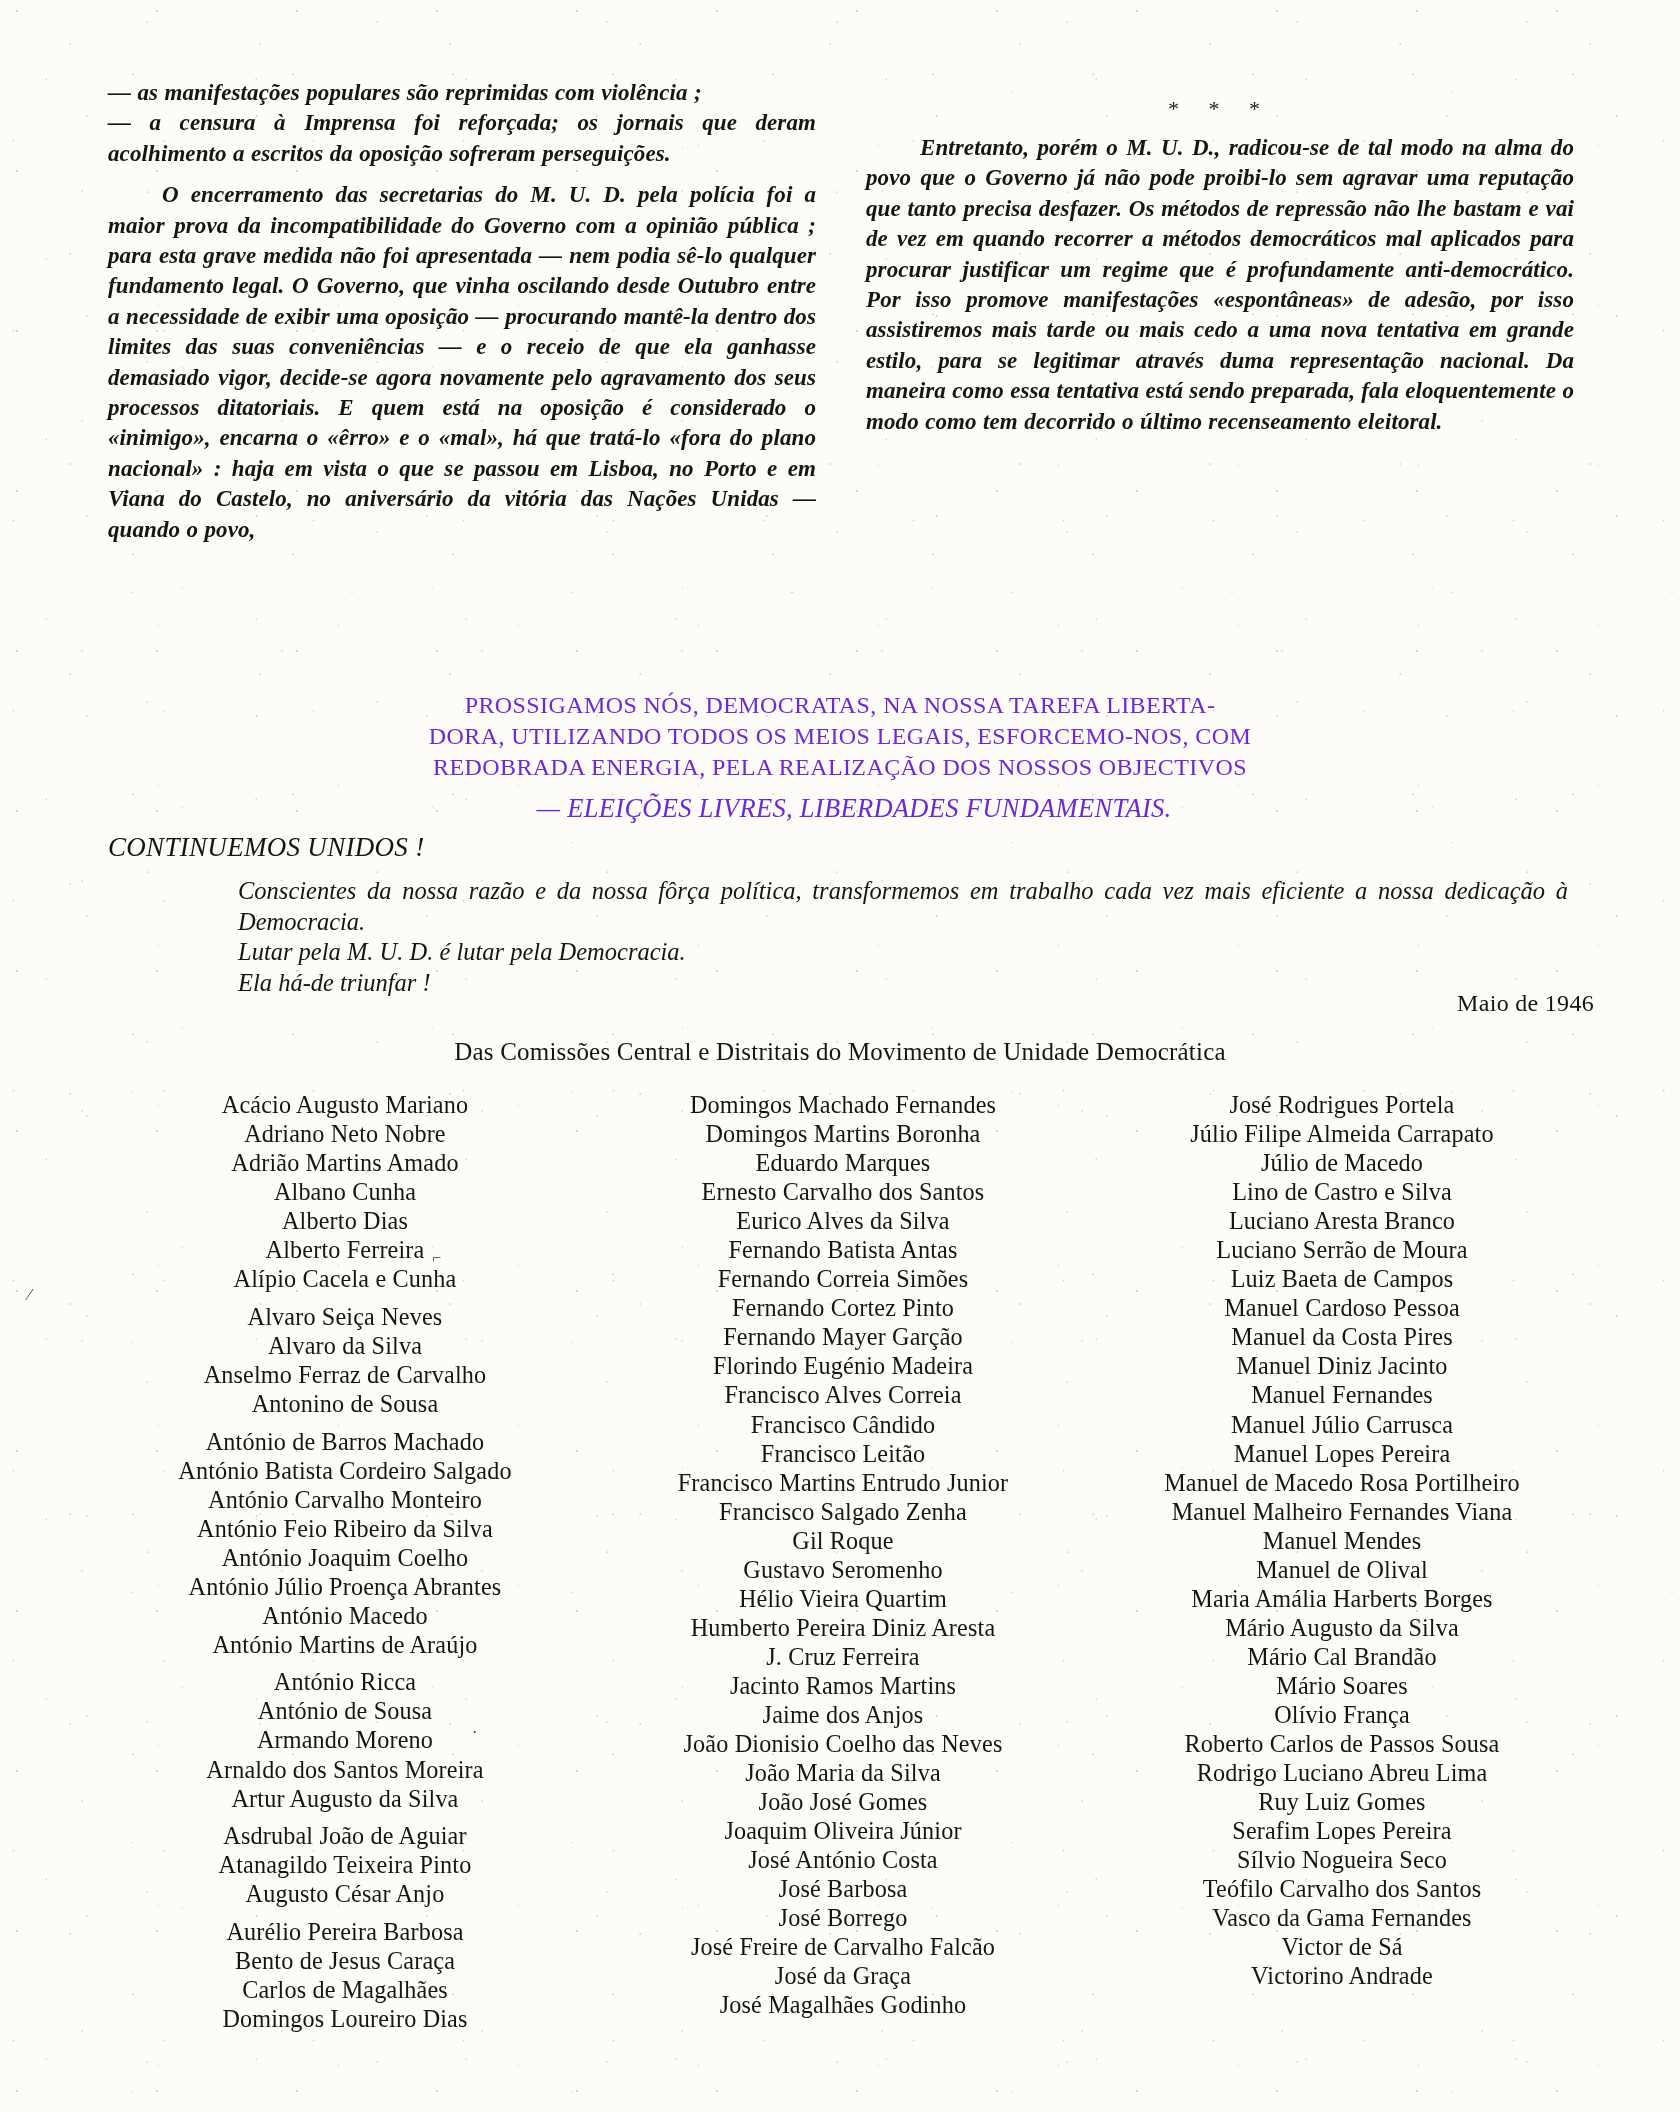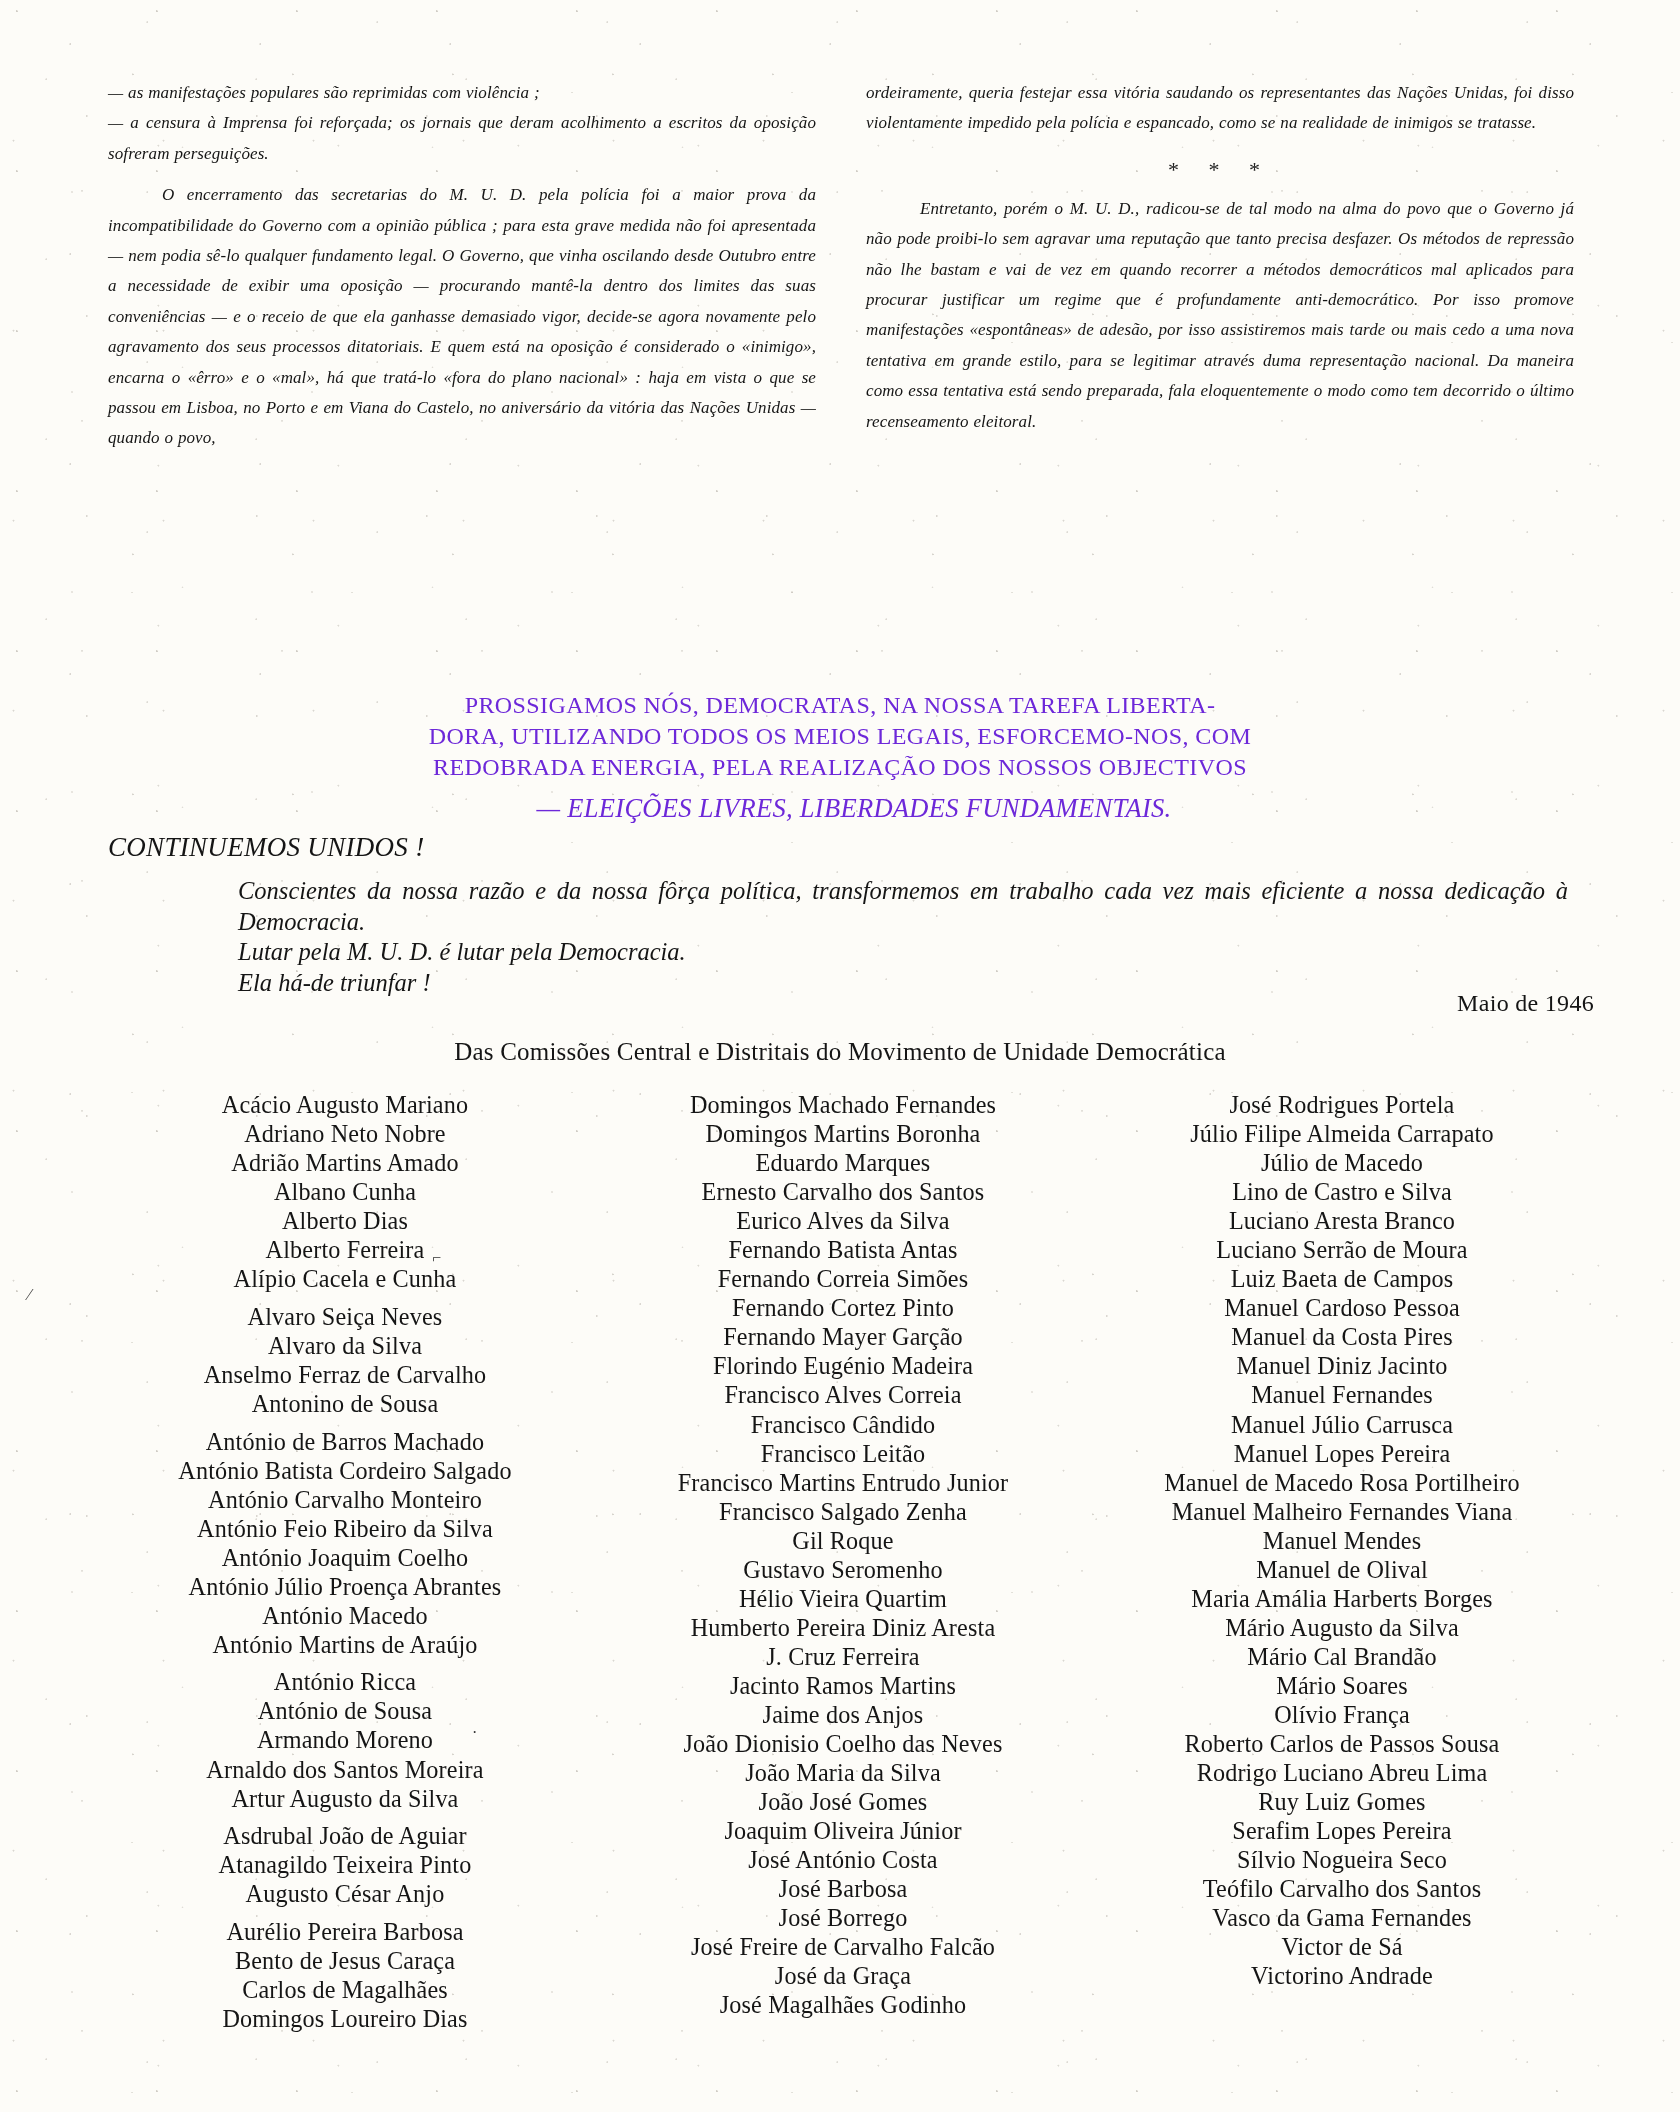--- a/index.html
+++ b/index.html
@@ -36,26 +36,27 @@
   .page { position:relative; z-index:2; padding:0; }
 
   
   .body-cols {
     position:absolute; left:108px; top:78px; width:1466px;
     display:flex; gap:50px;
   }
   .bcol { width:708px; }
   .bpara {
     font-style:italic;
-    font-size:17px;
+    font-size:23px;
     line-height:30.4px;
     text-align:justify;
     margin:0 0 0 0;
     letter-spacing:.1px;
     word-spacing:.5px;
+    font-weight:bold;
   }
   .bpara.indent { text-indent:54px; margin-top:11px; }
   .stars {
     text-align:center; font-size:22px; letter-spacing:12px;
     margin:18px 0 8px 0; font-style:normal; color:#222;
   }
 
   
   .slogan {
     position:absolute; left:0; right:0; top:690px; text-align:center;
@@ -119,21 +120,20 @@
 
   <div class="body-cols">
 
     <div class="bcol">
       <p class="bpara">— as manifestações populares são reprimidas com violência ;</p>
       <p class="bpara">— a censura à Imprensa foi reforçada; os jornais que deram acolhimento a escritos da oposição sofreram perseguições.</p>
       <p class="bpara indent">O encerramento das secretarias do M. U. D. pela polícia foi a maior prova da incompatibilidade do Governo com a opinião pública ; para esta grave medida não foi apresentada — nem podia sê-lo qualquer fundamento legal. O Governo, que vinha oscilando desde Outubro entre a necessidade de exibir uma oposição — procurando mantê-la dentro dos limites das suas conveniências — e o receio de que ela ganhasse demasiado vigor, decide-se agora novamente pelo agravamento dos seus processos ditatoriais. E quem está na oposição é considerado o «inimigo», encarna o «êrro» e o «mal», há que tratá-lo «fora do plano nacional» : haja em vista o que se passou em Lisboa, no Porto e em Viana do Castelo, no aniversário da vitória das Nações Unidas — quando o povo,</p>
     </div>
 
     <div class="bcol">
-      <p class="bpara">ordeiramente, queria festejar essa vitória saudando os representantes das Nações Unidas, foi disso violentamente impedido pela polícia e espancado, como se na realidade de inimigos se tratasse.</p>
       <div class="stars">* * *</div>
       <p class="bpara indent">Entretanto, porém o M. U. D., radicou-se de tal modo na alma do povo que o Governo já não pode proibi-lo sem agravar uma reputação que tanto precisa desfazer. Os métodos de repressão não lhe bastam e vai de vez em quando recorrer a métodos democráticos mal aplicados para procurar justificar um regime que é profundamente anti-democrático. Por isso promove manifestações «espontâneas» de adesão, por isso assistiremos mais tarde ou mais cedo a uma nova tentativa em grande estilo, para se legitimar através duma representação nacional. Da maneira como essa tentativa está sendo preparada, fala eloquentemente o modo como tem decorrido o último recenseamento eleitoral.</p>
     </div>
 
   </div>
 
   <div class="slogan">
     <div class="slogan-line">PROSSIGAMOS NÓS, DEMOCRATAS, NA NOSSA TAREFA LIBERTA-</div>
     <div class="slogan-line">DORA, UTILIZANDO TODOS OS MEIOS LEGAIS, ESFORCEMO-NOS, COM</div>
     <div class="slogan-line">REDOBRADA ENERGIA, PELA REALIZAÇÃO DOS NOSSOS OBJECTIVOS</div>

